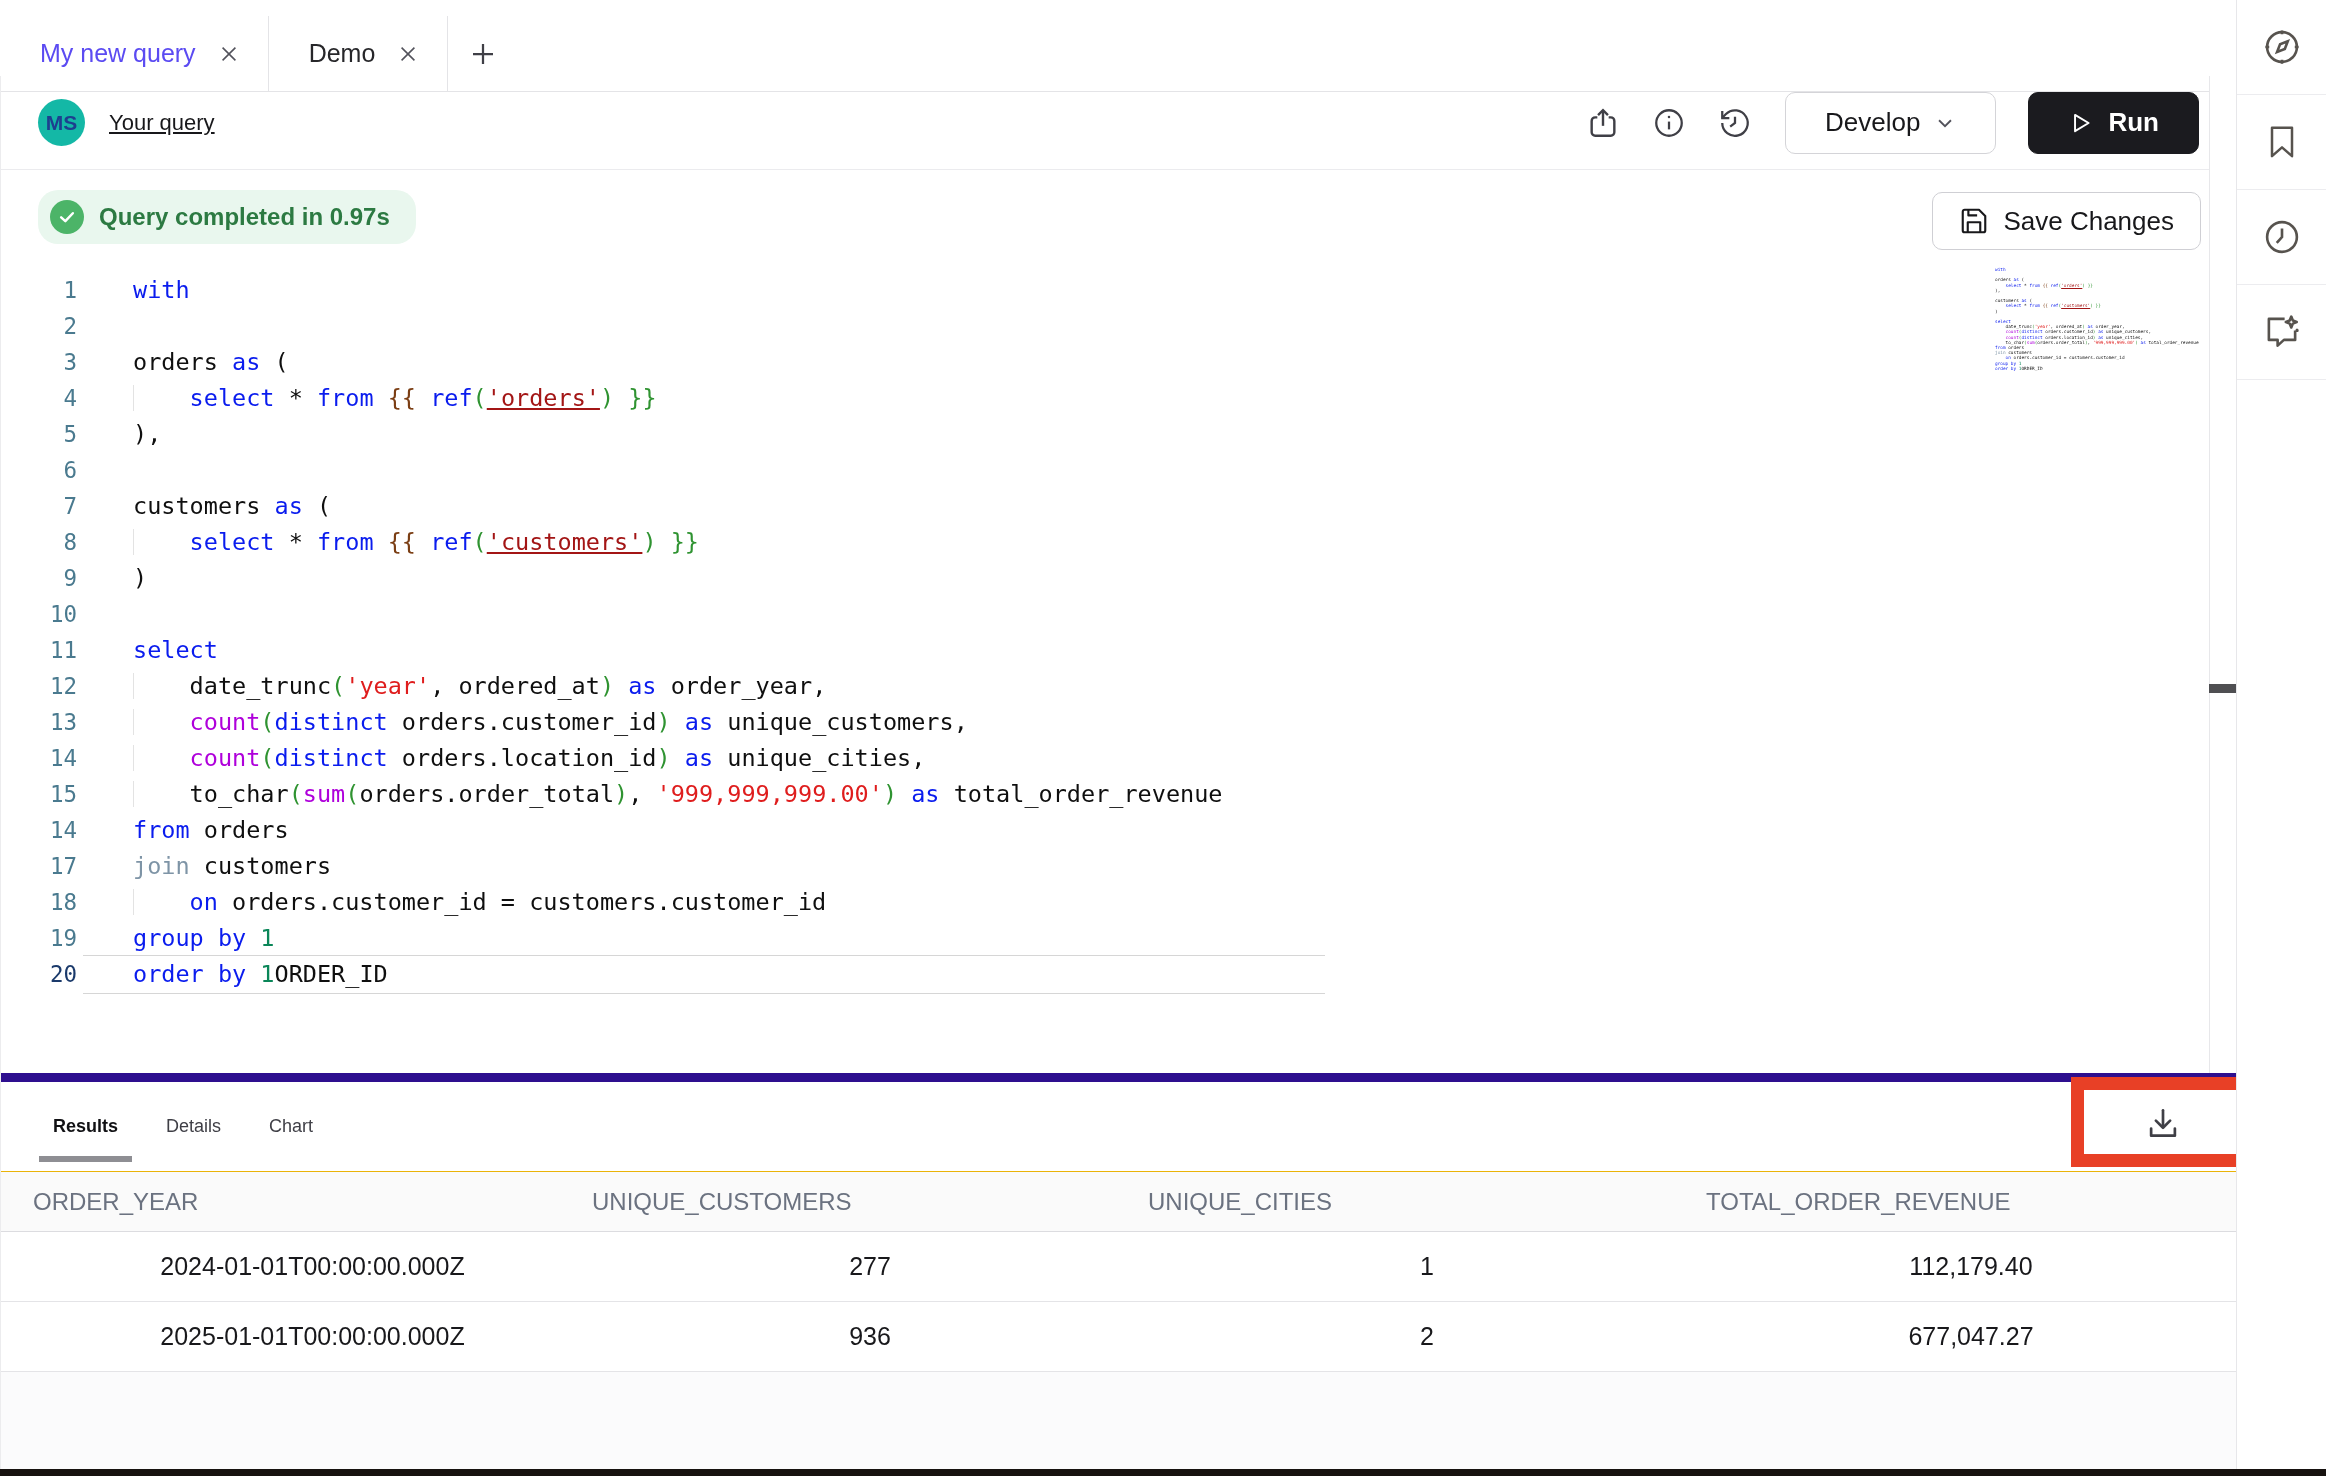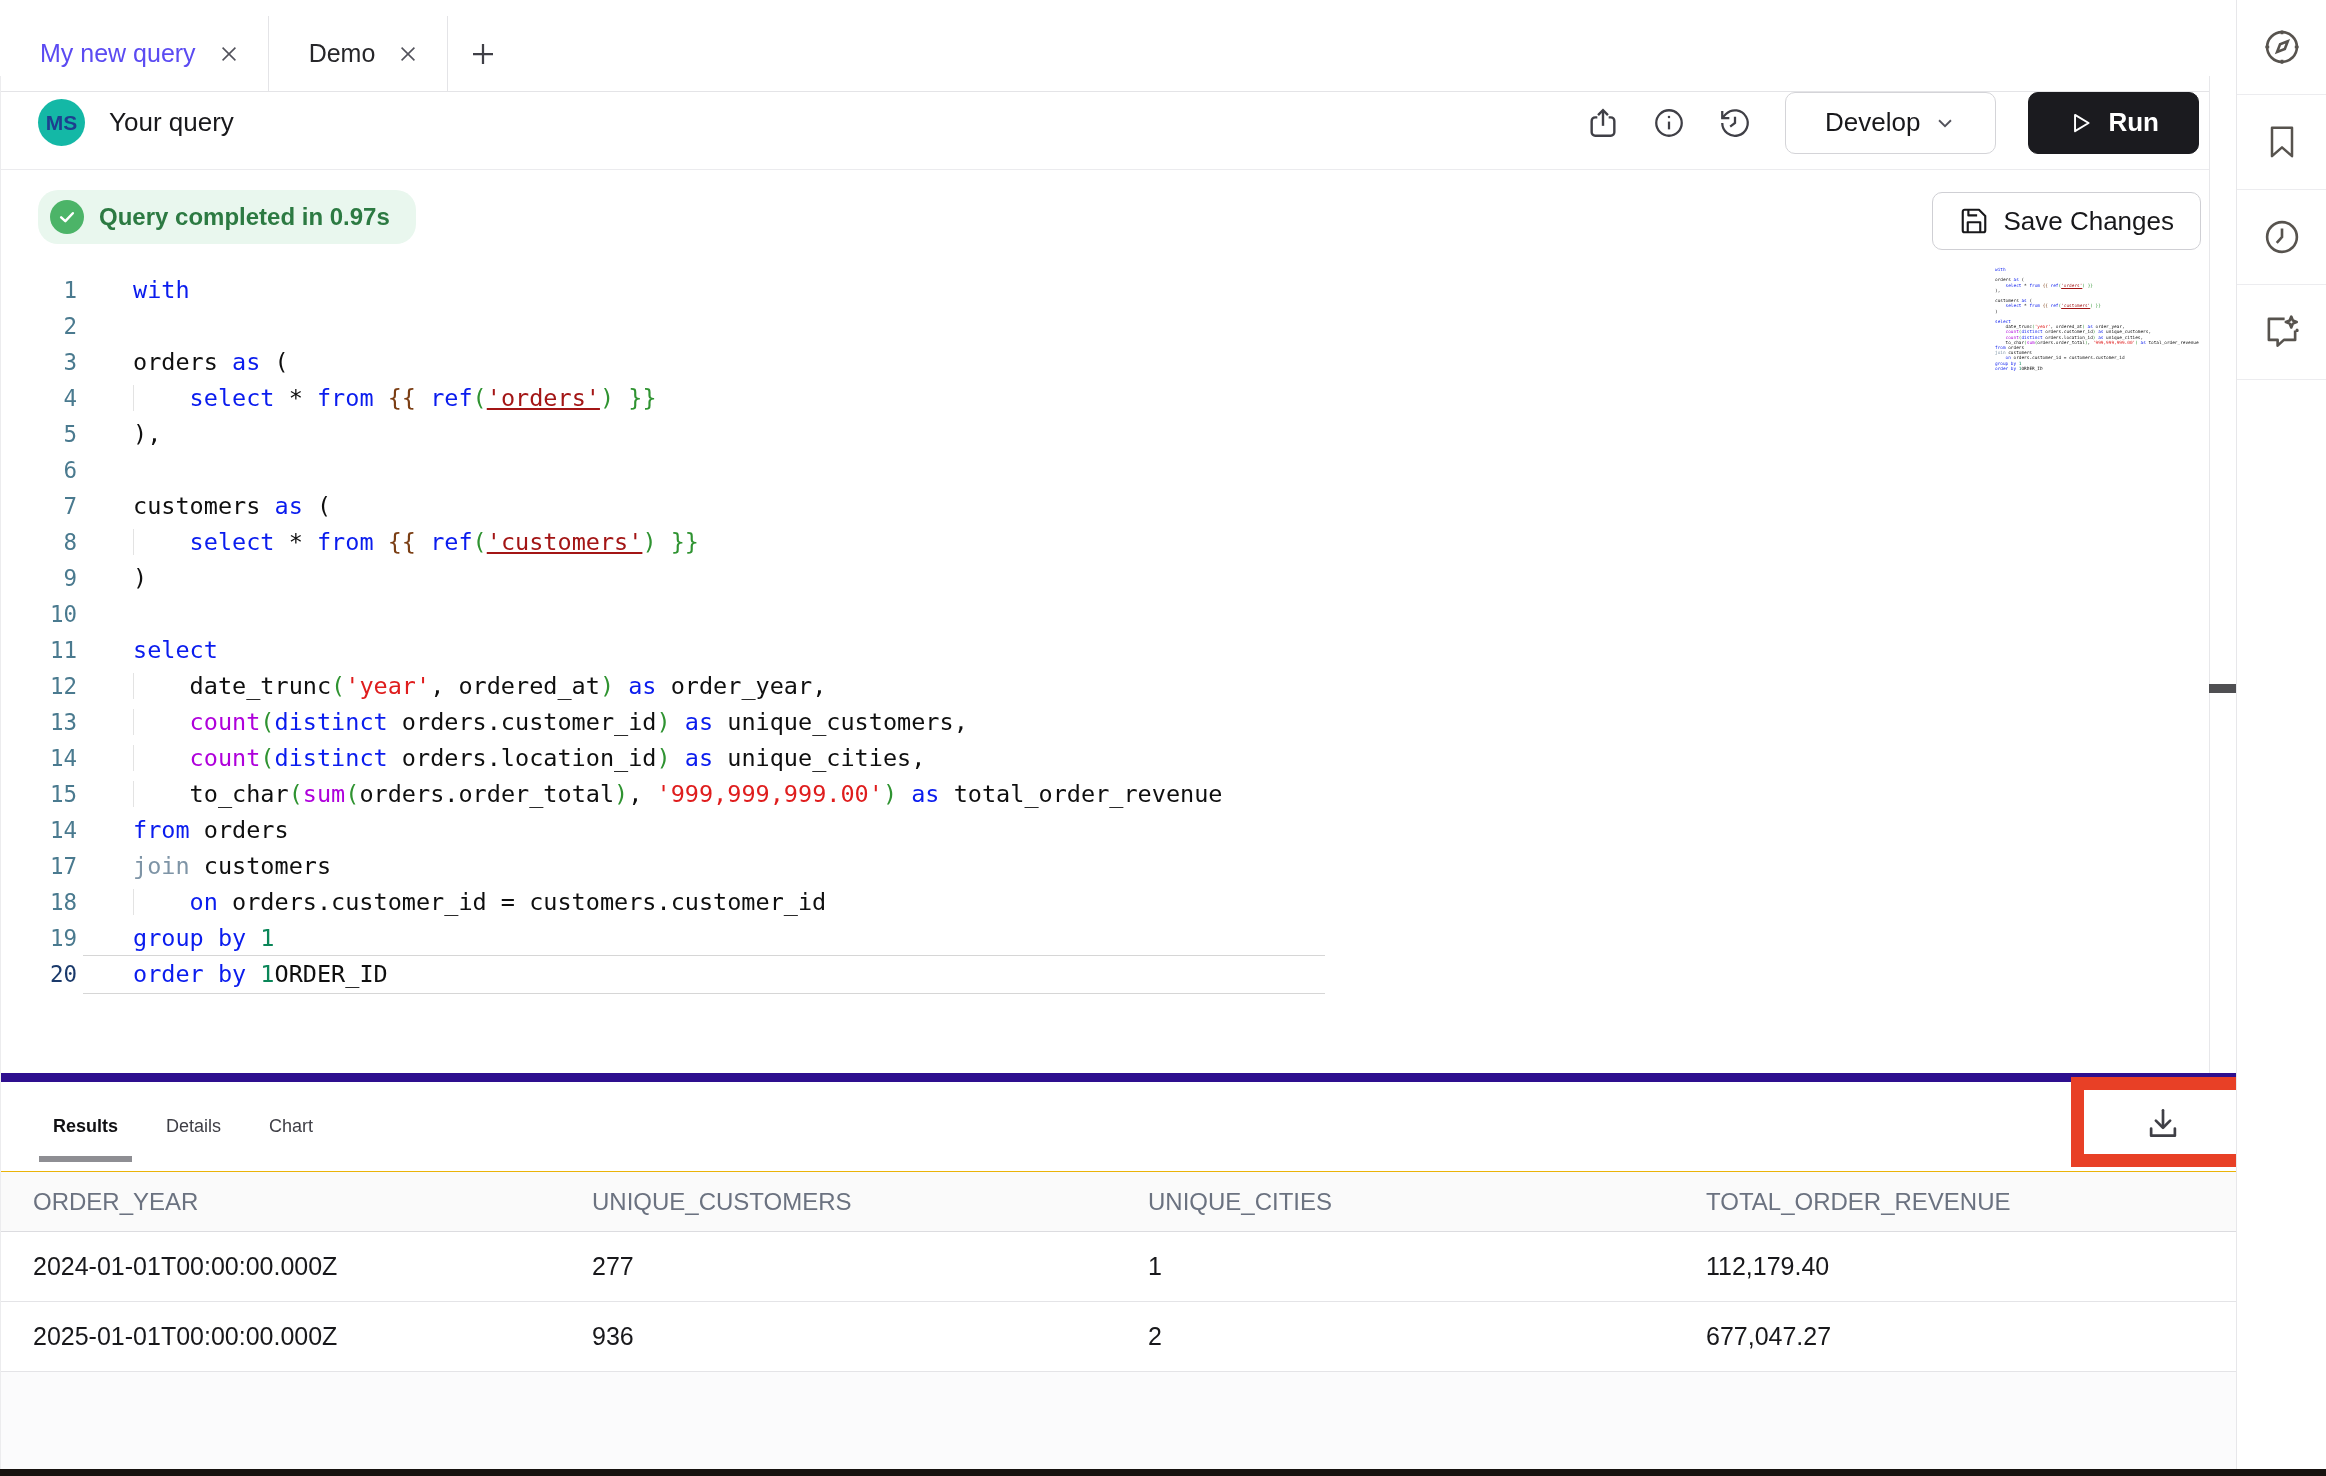--- a/index.html
+++ b/index.html
@@ -9,21 +9,21 @@
   
   .tabbar { left:0; top:16px; width:2236px; height:76px; border-bottom:1px solid #e4e4e7; display:flex; align-items:stretch; }
   .tab { display:flex; align-items:center; gap:22px; padding:0 28px 0 40px; border-right:1px solid #e4e4e7; font-size:25px; color:#27272a; cursor:pointer; }
   .tab.active { color:#5b4bf2; }
   .tab .close { width:22px; height:22px; color:#52525b; display:flex; align-items:center; }
   .newtab { width:70px; display:flex; align-items:center; justify-content:center; color:#3f3f46; cursor:pointer; }
 
   
   .header { left:0; top:76px; width:2209px; height:94px; border-bottom:1px solid #ebebee; display:flex; align-items:center; padding:0 10px 0 38px; }
   .avatar { width:47px; height:47px; border-radius:50%; background:#14b8a6; color:#1d3f8f; font-weight:bold; font-size:21px; display:flex; align-items:center; justify-content:center; }
-  .qtitle { font-size:26px; margin-left:24px; color:#18181b; }
+  .qtitle { font-size:22px; margin-left:24px; color:#18181b;text-decoration:underline; }
   .hspacer { flex:1; }
   .hicon { width:36px; height:36px; color:#3f3f46; margin-left:30px; display:flex; align-items:center; justify-content:center; cursor:pointer; }
   .btn { display:flex; align-items:center; gap:14px; height:62px; border:1px solid #d4d4d8; border-radius:10px; background:#fff; font-size:26px; color:#18181b; padding:0 39px; margin-left:32px; cursor:pointer; }
   .btn.dark { background:#1b1b1f; border-color:#1b1b1f; color:#fff; font-weight:600; }
 
   
   .statusrow { left:0; top:170px; width:2209px; height:82px; }
   .badge { position:absolute; left:38px; top:20px; height:54px; display:flex; align-items:center; gap:15px; background:#e9f7ee; border-radius:20px; padding:0 26px 0 12px;justify-content:center; }
   .badge .ck { width:34px; height:34px; border-radius:50%; background:#4cb468; display:flex; align-items:center; justify-content:center; color:#fff; }
   .badge span { font-size:24px; font-weight:600; color:#2c7a42; }
@@ -58,21 +58,21 @@
 
   
   .bottom { left:0; top:1082px; width:2236px; height:387px; display:flex; flex-direction:column; }
   .btabs { height:89px; display:flex; align-items:center; padding-left:53px; gap:48px; position:relative; }
   .btab { font-size:18px; color:#3f3f46; position:relative; cursor:pointer;text-align:right; }
   .btab.active { color:#111114; font-weight:600; }
   .btab.active::after { content:""; position:absolute; left:-14px; right:-14px; bottom:-25px; height:6px; background:#8e8e93; }
   .thead { height:61px; background:#fafafa; border-top:1px solid #eab308; border-bottom:1px solid #dcdce0; display:grid; grid-template-columns:559px 556px 558px 1fr; align-items:center; padding-left:33px; }
   .thead div { font-size:24px; color:#6b7280; }
   .trow { height:70px; border-bottom:1px solid #e4e4e7; display:grid; grid-template-columns:559px 556px 558px 1fr; align-items:center; padding-left:33px; }
-  .trow div { font-size:25px; color:#18181b; }
+  .trow div { font-size:25px; color:#18181b;text-align:center; }
   .tfill { flex:1; background:#fbfbfc; }
 
   
   .dlbtn { left:2090px; top:1092px; width:145px; height:62px; display:flex; align-items:center; justify-content:center; color:#3f3f46; cursor:pointer; background:#fff; }
   .redbox { left:2071px; top:1077px; width:179px; height:90px; border:13px solid #e84026; pointer-events:none; }
 
   
   .sidebar { left:2236px; top:0; width:90px; height:1469px; border-left:1px solid #e7e7ea; background:#fff; }
   .scell { height:95px; border-bottom:1px solid #ececef; display:flex; align-items:center; justify-content:center; color:#57534e; cursor:pointer; }
 

